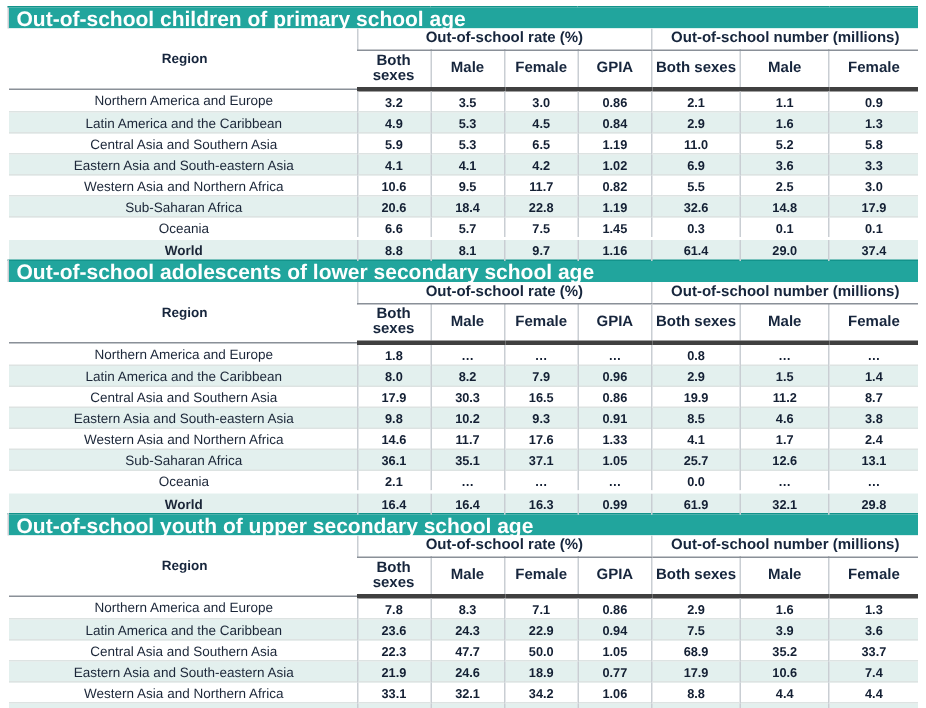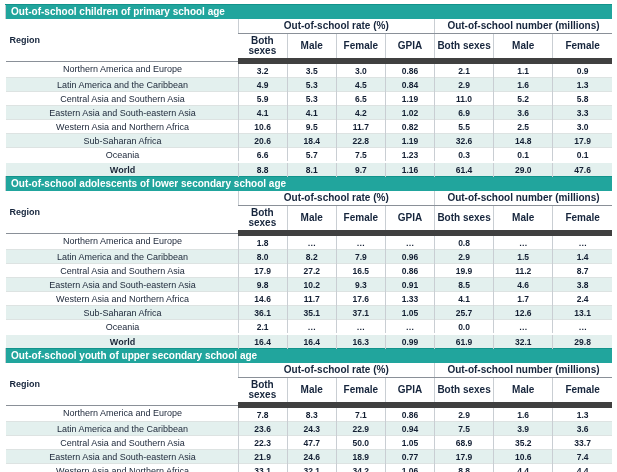--- a/index.html
+++ b/index.html
@@ -17,33 +17,33 @@
   table.data-table {
     width: 607px; border-collapse: collapse; table-layout: fixed;
     border-bottom: 1px solid #c9ced3;
   }
   col.c-region { width: 232px; }
   col.c-rate   { width: 49px; }
   col.c-num    { width: 59px; }
 
   tr.section-bar td {
     background: #21a59d; border-top: 1px solid #12938b;
-    color: #ffffff; font-weight: 700; font-size: 10px;
+    color: #ffffff; font-weight: 700; font-size: 14px;
     padding: 2px 0 2px 5px; line-height: 10px;
   }
   th {
     font-size: 10px; font-weight: 700; color: #16253c;
     background: #ffffff; line-height: 10px; padding: 2px 1px;
   }
   th.region-head {
-    text-align: left; padding-left: 4px; vertical-align: middle;
+    text-align: center; padding-left: 4px; vertical-align: middle;
     border-bottom: 1px solid #8a9098; font-size: 9px;
   }
   th.group { border-bottom: 1px solid #8a9098; border-left: 1px solid #c9ced3; }
-  tr.sub-head th { border-bottom: 6px solid #404040; border-left: 1px solid #c9ced3; }
+  tr.sub-head th { border-bottom: 3px solid #404040; border-left: 1px solid #c9ced3; }
   tr.sub-head th:first-child { border-left: none; }
 
   tbody td {
     font-size: 8.5px; line-height: 10px; padding: 1.5px 2px;
     border-top: 1px solid #dde3e2; border-left: 1px solid #c9ced3;
   }
   tbody td.region {
     text-align: center; padding-left: 4px; border-left: none;
     font-weight: 400; color: #1b2638; font-size: 9px;
   }
@@ -147,34 +147,34 @@
           <td class="num">1.19</td>
           <td class="num">32.6</td>
           <td class="num">14.8</td>
           <td class="num">17.9</td>
         </tr>
         <tr>
           <td class="region">Oceania</td>
           <td class="num">6.6</td>
           <td class="num">5.7</td>
           <td class="num">7.5</td>
-          <td class="num">1.23</td>
+          <td class="num">1.45</td>
           <td class="num">0.3</td>
           <td class="num">0.1</td>
           <td class="num">0.1</td>
         </tr>
         <tr class="world-row">
           <td class="region">World</td>
           <td class="num">8.8</td>
           <td class="num">8.1</td>
           <td class="num">9.7</td>
           <td class="num">1.16</td>
           <td class="num">61.4</td>
           <td class="num">29.0</td>
-          <td class="num">47.6</td>
+          <td class="num">37.4</td>
         </tr>
       </tbody>
 
     <tbody>
       <tr class="section-bar">
         <td colspan="8">Out-of-school adolescents of lower secondary school age</td>
       </tr>
       <tr>
         <th class="region-head" rowspan="2">Region</th>
         <th class="group" colspan="4">Out-of-school rate (%)</th>
@@ -207,21 +207,21 @@
           <td class="num">8.2</td>
           <td class="num">7.9</td>
           <td class="num">0.96</td>
           <td class="num">2.9</td>
           <td class="num">1.5</td>
           <td class="num">1.4</td>
         </tr>
         <tr>
           <td class="region">Central Asia and Southern Asia</td>
           <td class="num">17.9</td>
-          <td class="num">27.2</td>
+          <td class="num">30.3</td>
           <td class="num">16.5</td>
           <td class="num">0.86</td>
           <td class="num">19.9</td>
           <td class="num">11.2</td>
           <td class="num">8.7</td>
         </tr>
         <tr>
           <td class="region">Eastern Asia and South-eastern Asia</td>
           <td class="num">9.8</td>
           <td class="num">10.2</td>

